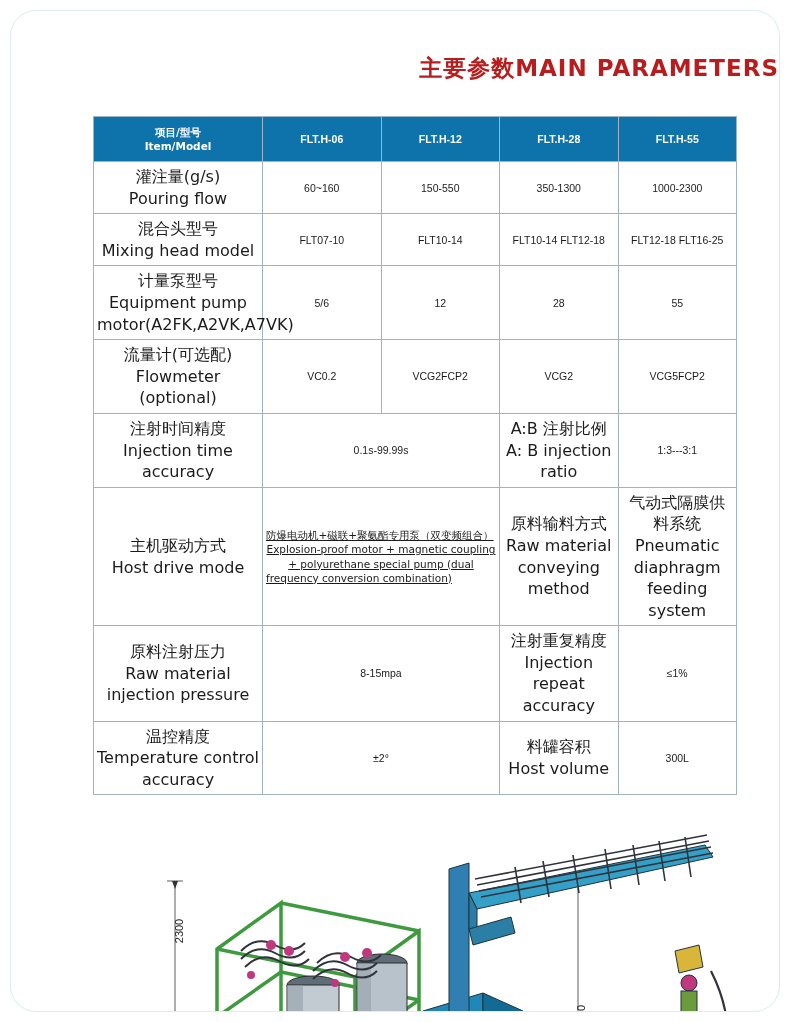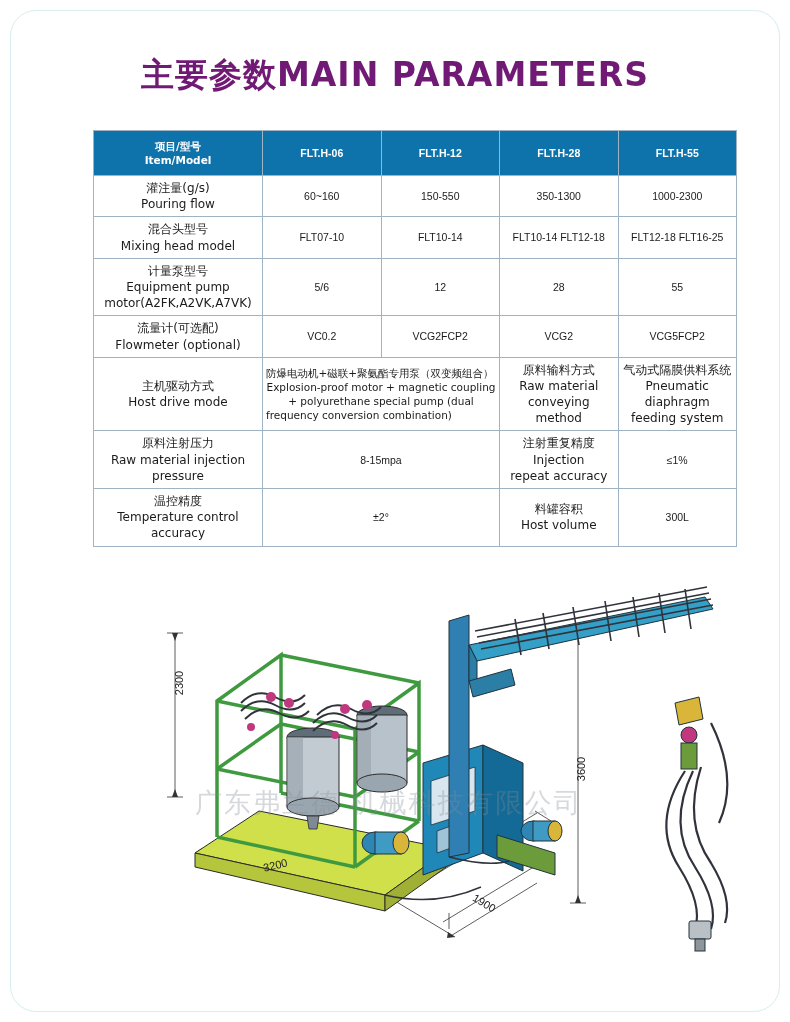--- a/index.html
+++ b/index.html
@@ -25,26 +25,26 @@
     position: relative;
     width: 770px;
     height: 1002px;
     box-sizing: border-box;
     border: 1px solid #d8eef0;
     border-radius: 26px;
     background: #ffffff;
     overflow: hidden;
   }
   .title {
-    text-align: center;
+    text-align: right;
     margin-top: 42px;
-    font-size: 33px;
+    font-size: 23px;
     font-weight: bold;
     letter-spacing: 1px;
-    color: #701a75;
+    color: #b91c1c;
     font-family: "DejaVu Sans", "Liberation Sans", sans-serif;
   }
   .table-wrap {
     margin: 32px auto 0 auto;
     width: 644px;
     padding-left: 40px;
   }
   table.params {
     width: 644px;
     border-collapse: collapse;
@@ -63,34 +63,35 @@
     background: #0f73ab;
     color: #ffffff;
     font-weight: bold;
     font-size: 10.5px;
     height: 36px;
   }
   .rowhead {
     width: 162px;
   }
   td.label {
-    font-size: 12px;
+    font-size: 16px;
     line-height: 1.4;
   }
   .cjk {
     font-family: "DejaVu Sans", "Liberation Sans", sans-serif;
   }
   .lh {
     display: block;
   }
   td.just {
     text-align: justify;
     text-align-last: left;
     padding: 5px 6px;
     line-height: 1.45;
+    text-decoration: underline;
   }
   .figure {
     position: relative;
     margin: 38px auto 0 auto;
     width: 700px;
     height: 410px;
   }
   .wm {
     position: absolute;
     left: 150px;
@@ -176,20 +177,32 @@
             <td class="rowhead label cjk">
               <span class="lh">流量计(可选配)</span>
               <span class="lh">Flowmeter (optional)</span>
             </td>
             <td>VC0.2</td>
             <td>VCG2FCP2</td>
             <td>VCG2</td>
             <td>VCG5FCP2</td>
           </tr>
 
+          <tr>
+            <td class="rowhead label cjk">
+              <span class="lh">注射时间精度</span>
+              <span class="lh">Injection time accuracy</span>
+            </td>
+            <td colspan="2">0.1s-99.99s</td>
+            <td class="label cjk">
+              <span class="lh">A:B 注射比例</span>
+              <span class="lh">A: B injection ratio</span>
+            </td>
+            <td>1:3---3:1</td>
+          </tr>
 
           <tr>
             <td class="rowhead label cjk">
               <span class="lh">主机驱动方式</span>
               <span class="lh">Host drive mode</span>
             </td>
             <td colspan="2" class="just cjk">
               <span class="lh">防爆电动机+磁联+聚氨酯专用泵（双变频组合）</span>
               <span class="lh">Explosion-proof  motor  +  magnetic  coupling  +  polyurethane  special  pump  (dual  frequency  conversion  combination)</span>
             </td>

